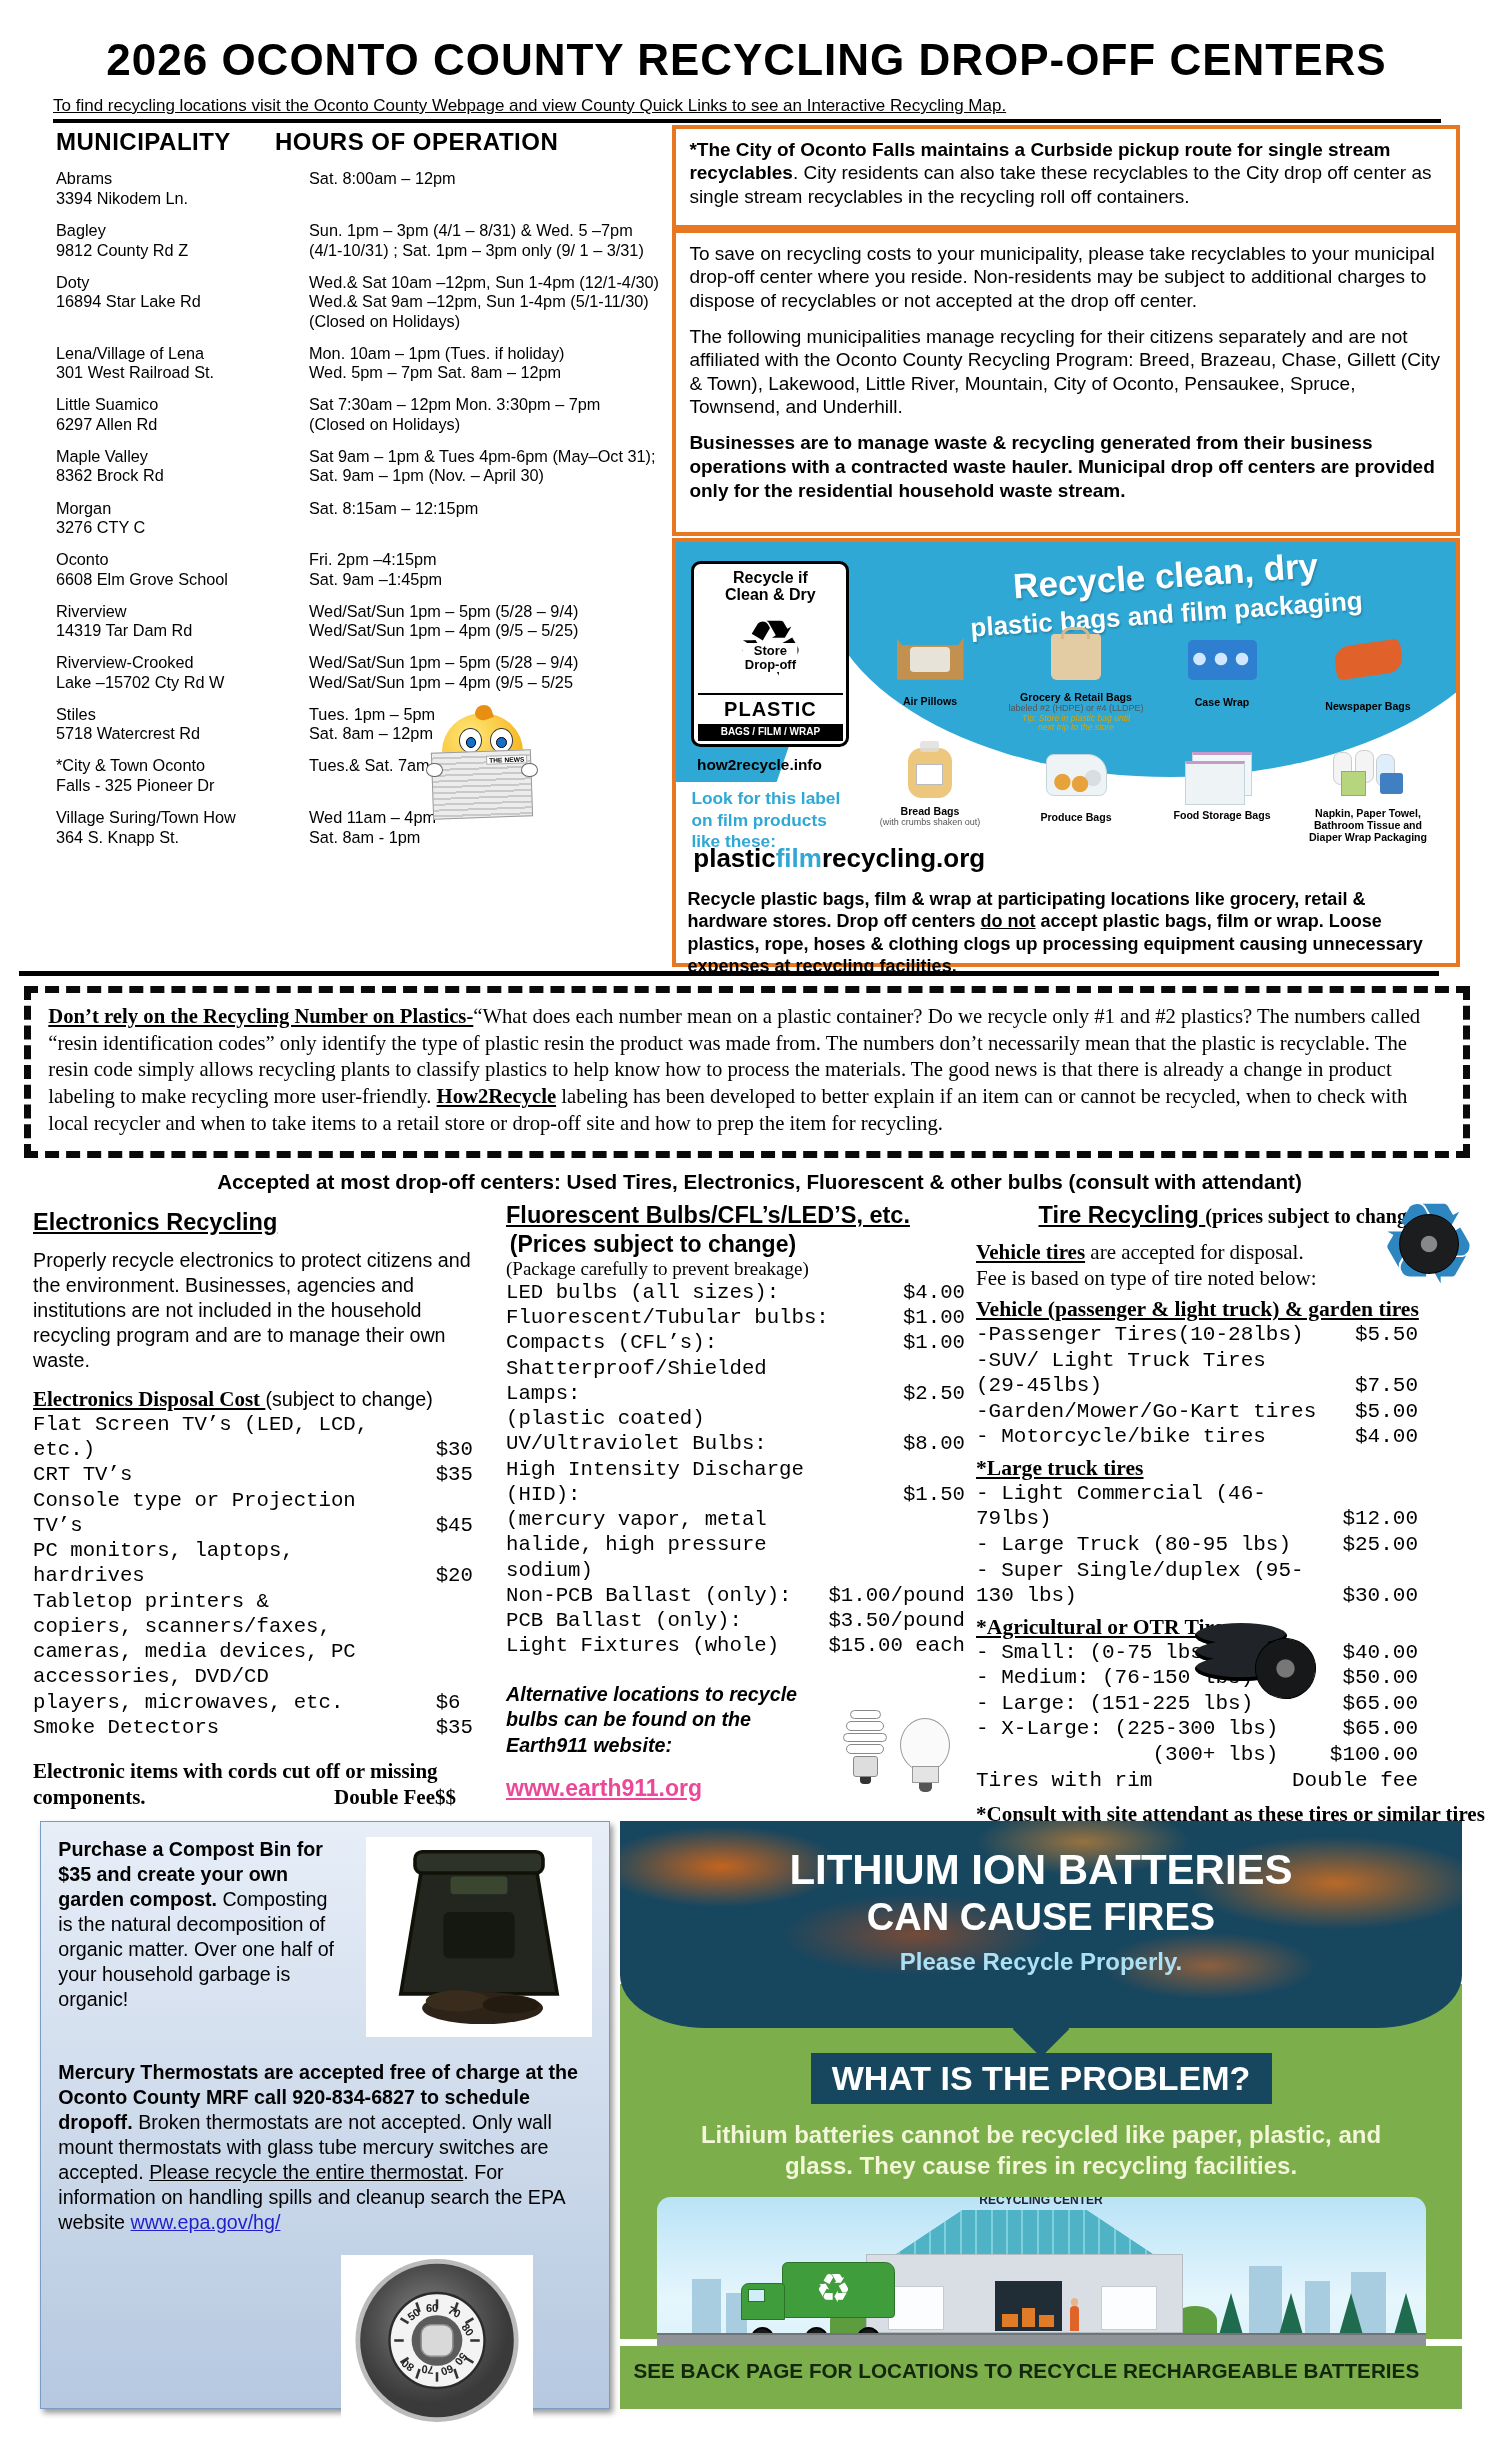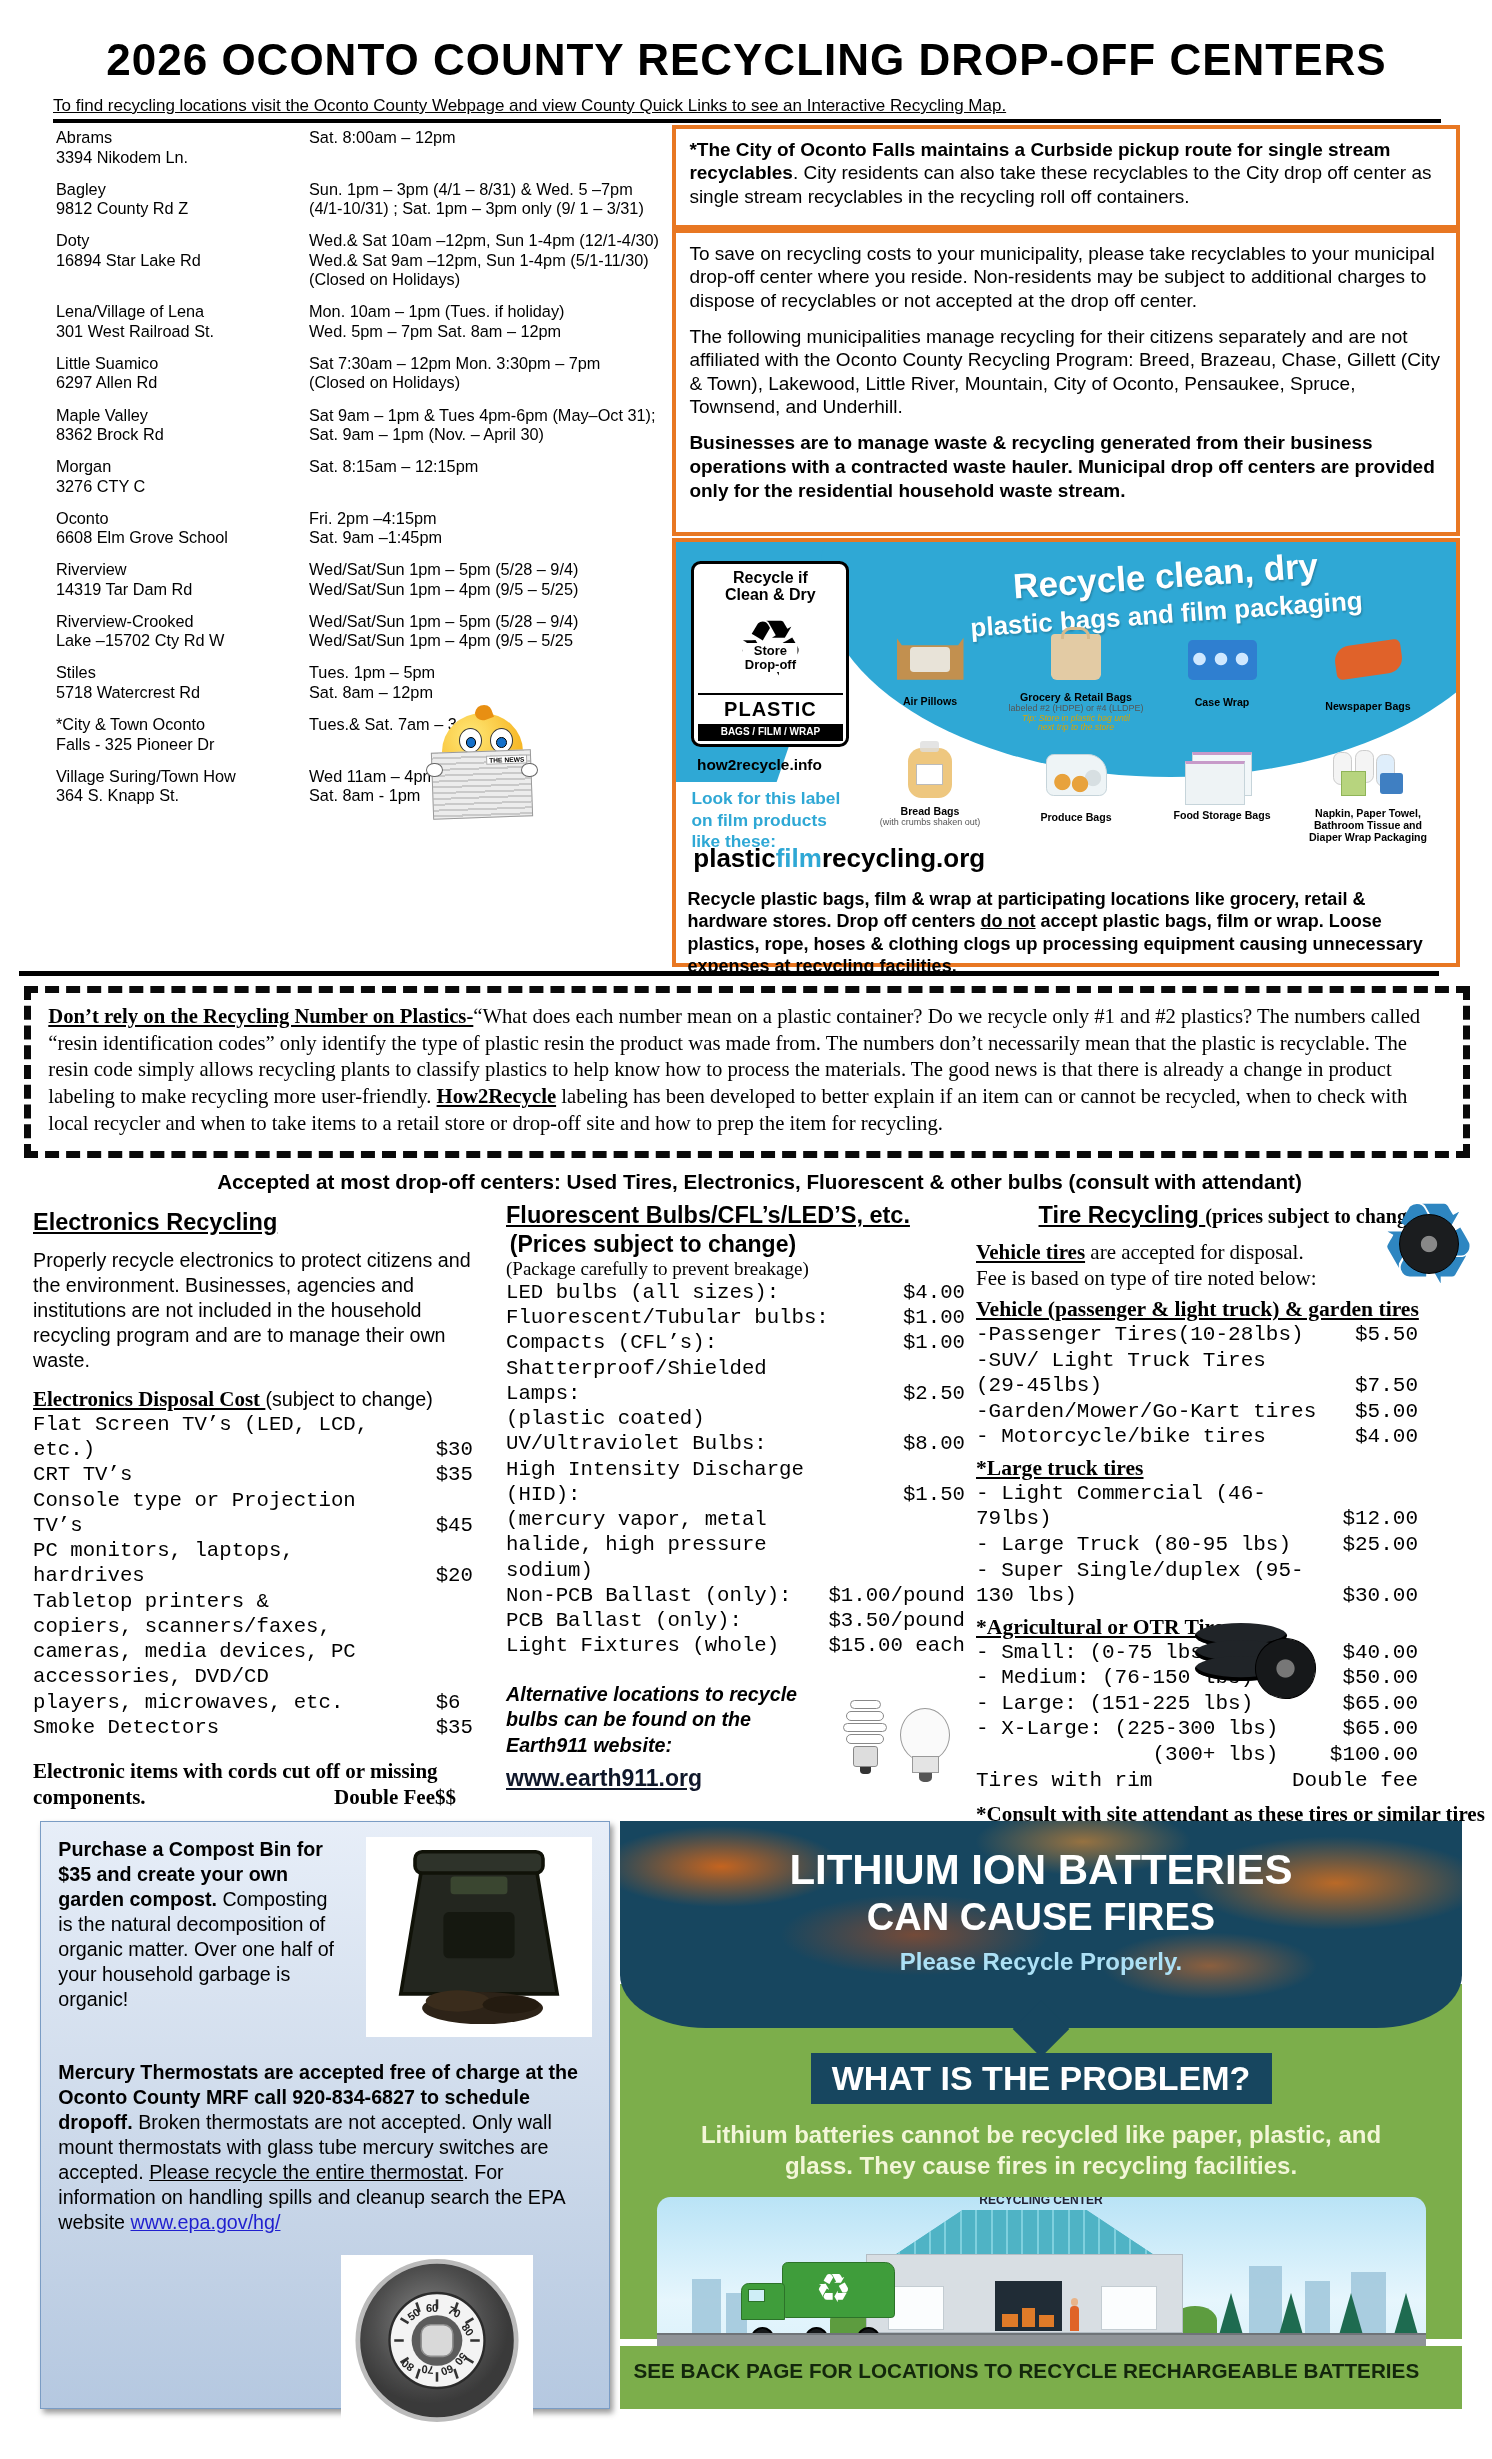--- a/index.html
+++ b/index.html
@@ -121,21 +121,21 @@
   .prow .pp { white-space:nowrap; padding-left:7.7px; }
   .elec .prow .pp { min-width:58px; }
   .cords { position:relative; margin-top:17.3px; font-family:"Liberation Serif",serif; font-weight:bold; font-size:21px; line-height:1.25; width:423px; }
   .cords .dfee { position:absolute; right:0; bottom:0; }
   .elec-art { margin-top:15.4px; display:flex; gap:58px; padding-left:38px; }
 
   .fluo-sub { font-size:23px; font-weight:bold; margin:1.9px 0 0 3.8px; }
   .fluo-note { font-family:"Liberation Serif",serif; font-size:19px; }
   .fluo .prow .pl { max-width:327px; }
   .alt { margin-top:23px; width:327px; font-size:19.7px; font-weight:bold; font-style:italic; line-height:1.3; }
-  .alt-link { display:inline-block; margin-top:6px; font-size:23px; color:#0f172a; text-decoration:underline; font-style:normal; }
+  .alt-link { display:inline-block; margin-top:16px; font-size:23px; color:#ec4899; text-decoration:underline; font-style:normal; }
   .bulbs { position:absolute; right:9.6px; bottom:-9.6px; width:115px; height:106px; }
 
   .tire-headrow { position:relative;text-align:center; }
   .tire-note { font-family:"Liberation Serif",serif; font-size:20px; font-weight:bold; }
   .tire-icon { position:absolute; right:-5.8px; top:-11.5px; width:125px; height:113px; }
   .tire-icon .cyc { font-family:"DejaVu Sans",sans-serif; font-size:113px; line-height:106px; color:#2e86c1; }
   .tire-icon .tir { position:absolute; left:33px; top:23px; width:60px; height:60px; border-radius:50%;
                     background:radial-gradient(circle, #888 0 7.7px, #1b1d1f 8.6px 100%); border:1.9px solid #000; }
   .tire-intro { margin-top:9.6px; font-family:"Liberation Serif",serif; font-size:21px; line-height:1.25; width:365px; }
   .sechead { font-family:"Liberation Serif",serif; font-weight:bold; text-decoration:underline; font-size:21.6px; margin-top:5.8px; }
@@ -236,20 +236,24 @@
 </head>
 <body>
 
 <div class="page">
 
   <div class="title">2026 OCONTO COUNTY RECYCLING DROP-OFF CENTERS</div>
   <div class="subtitle">To find recycling locations visit the Oconto County Webpage and view County Quick Links to see an Interactive Recycling Map.</div>
   <div class="rule1"></div>
 
   <div class="muni">
+    <div class="muni-head">
+      <div class="c1">MUNICIPALITY</div>
+      <div>HOURS OF OPERATION</div>
+    </div>
     <div class="muni-row">
         <div class="name pre">Abrams
 3394 Nikodem Ln.</div>
         <div class="hours pre">Sat.  8:00am – 12pm</div>
       </div>
     <div class="muni-row">
         <div class="name pre">Bagley
 9812 County Rd Z</div>
         <div class="hours pre">Sun. 1pm – 3pm (4/1 – 8/31) &amp; Wed. 5 –7pm
 (4/1-10/31) ;   Sat. 1pm – 3pm only (9/ 1 – 3/31)</div>

